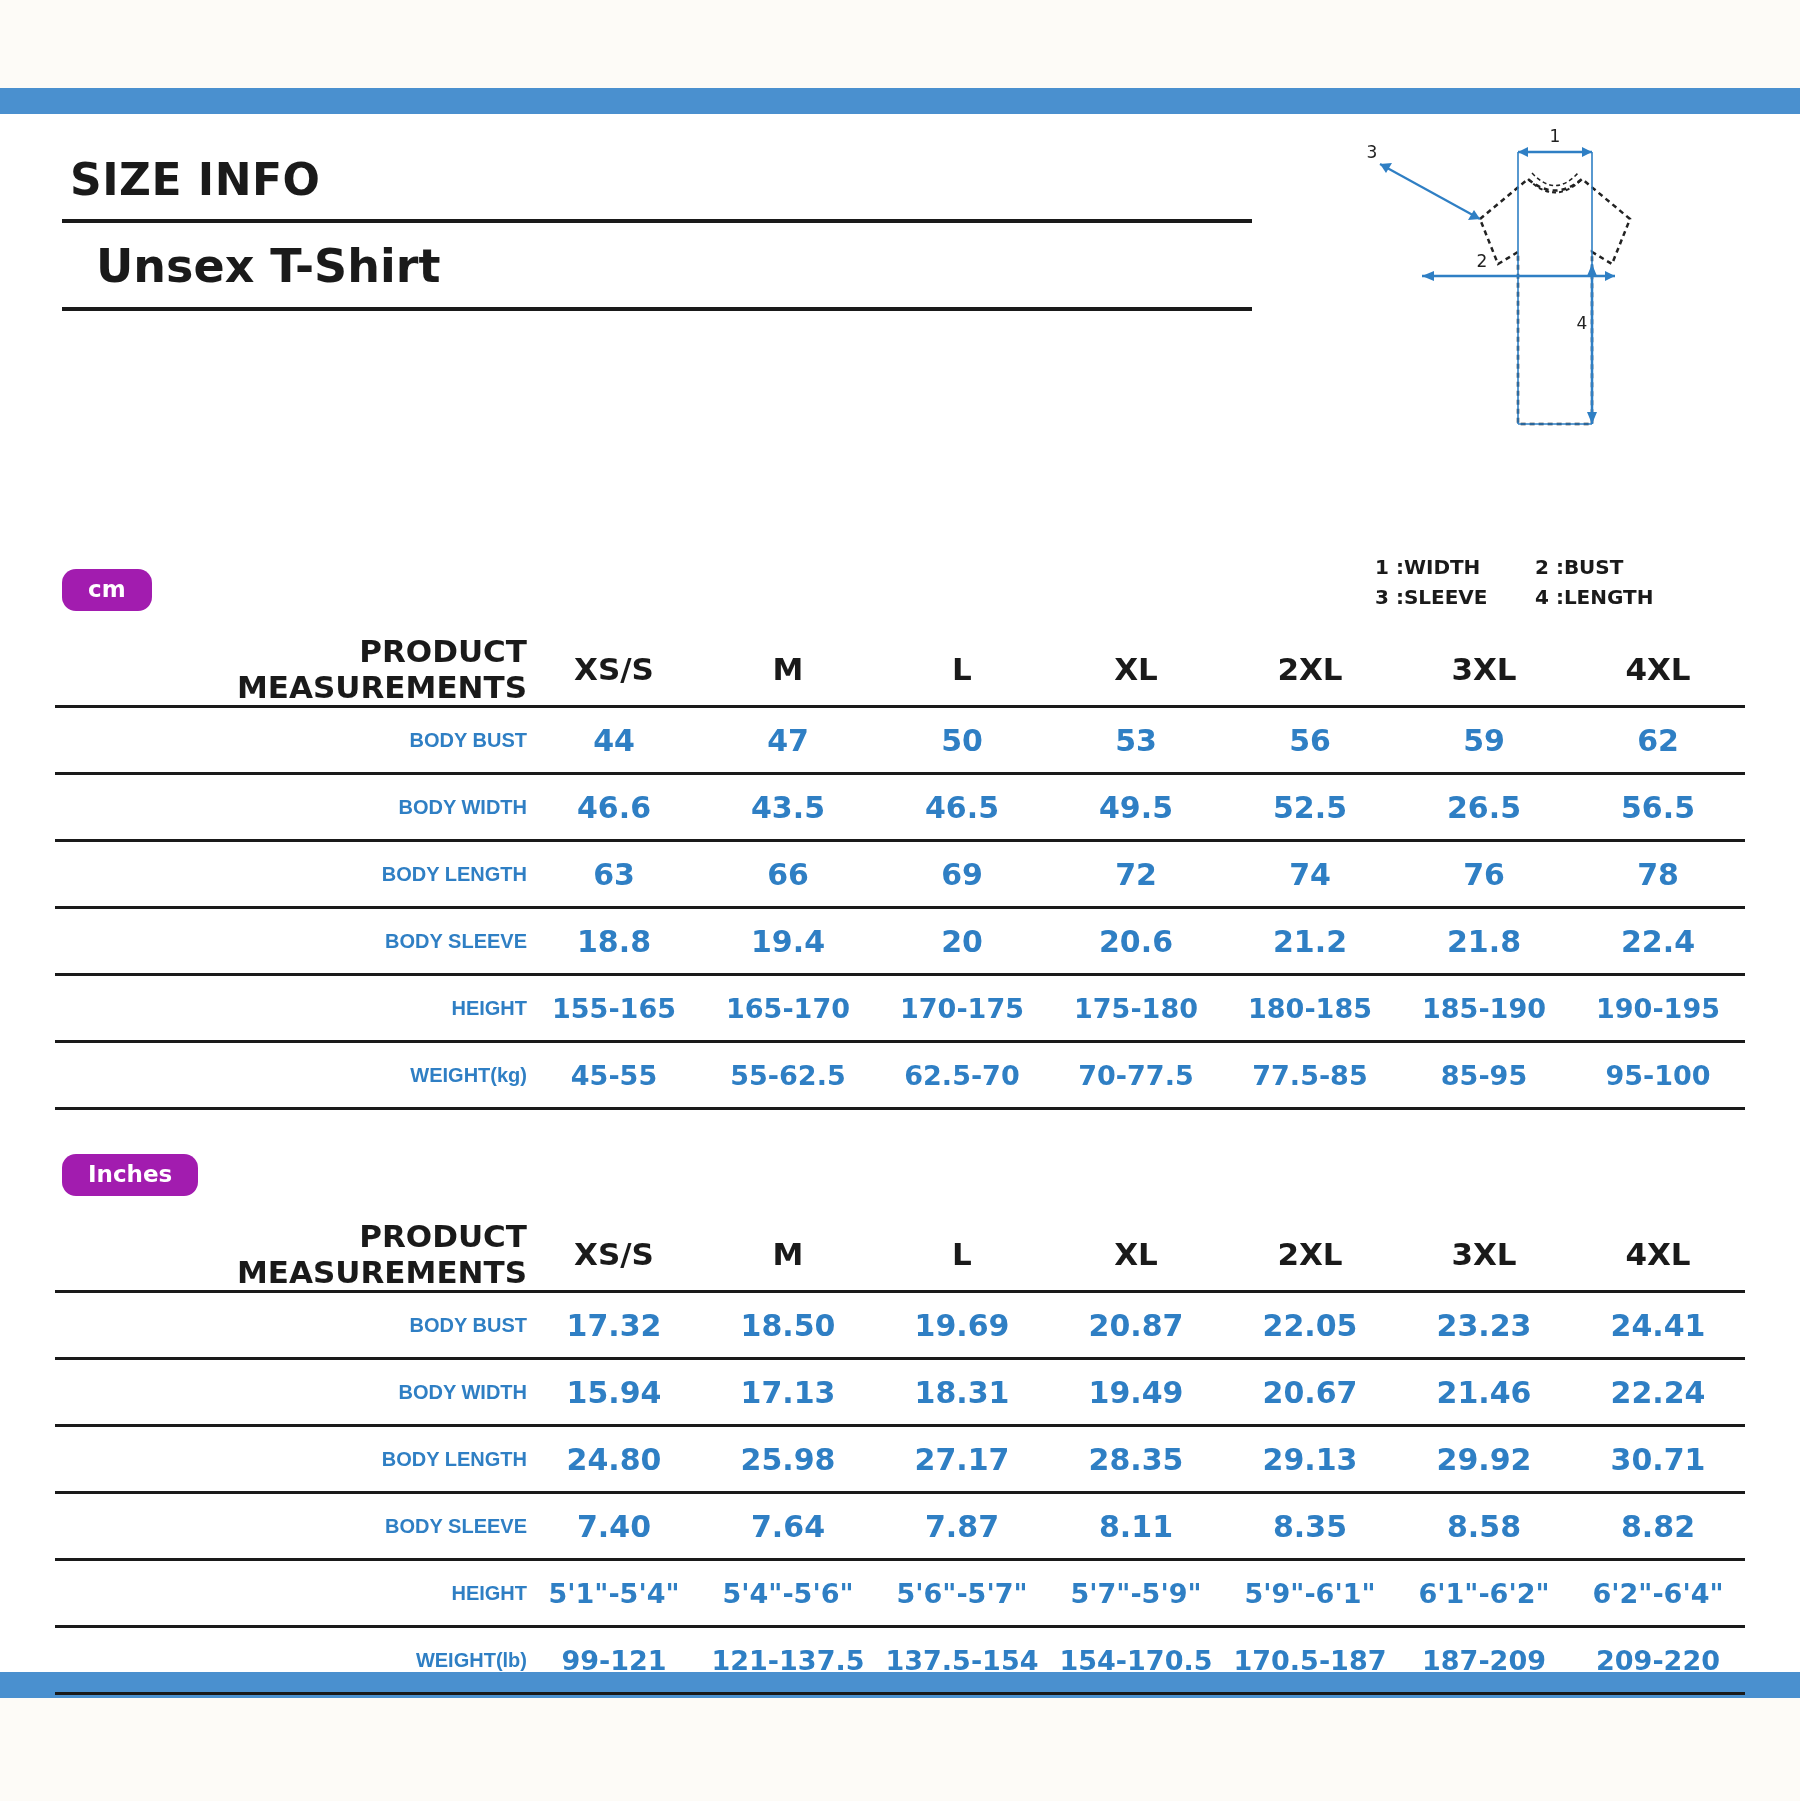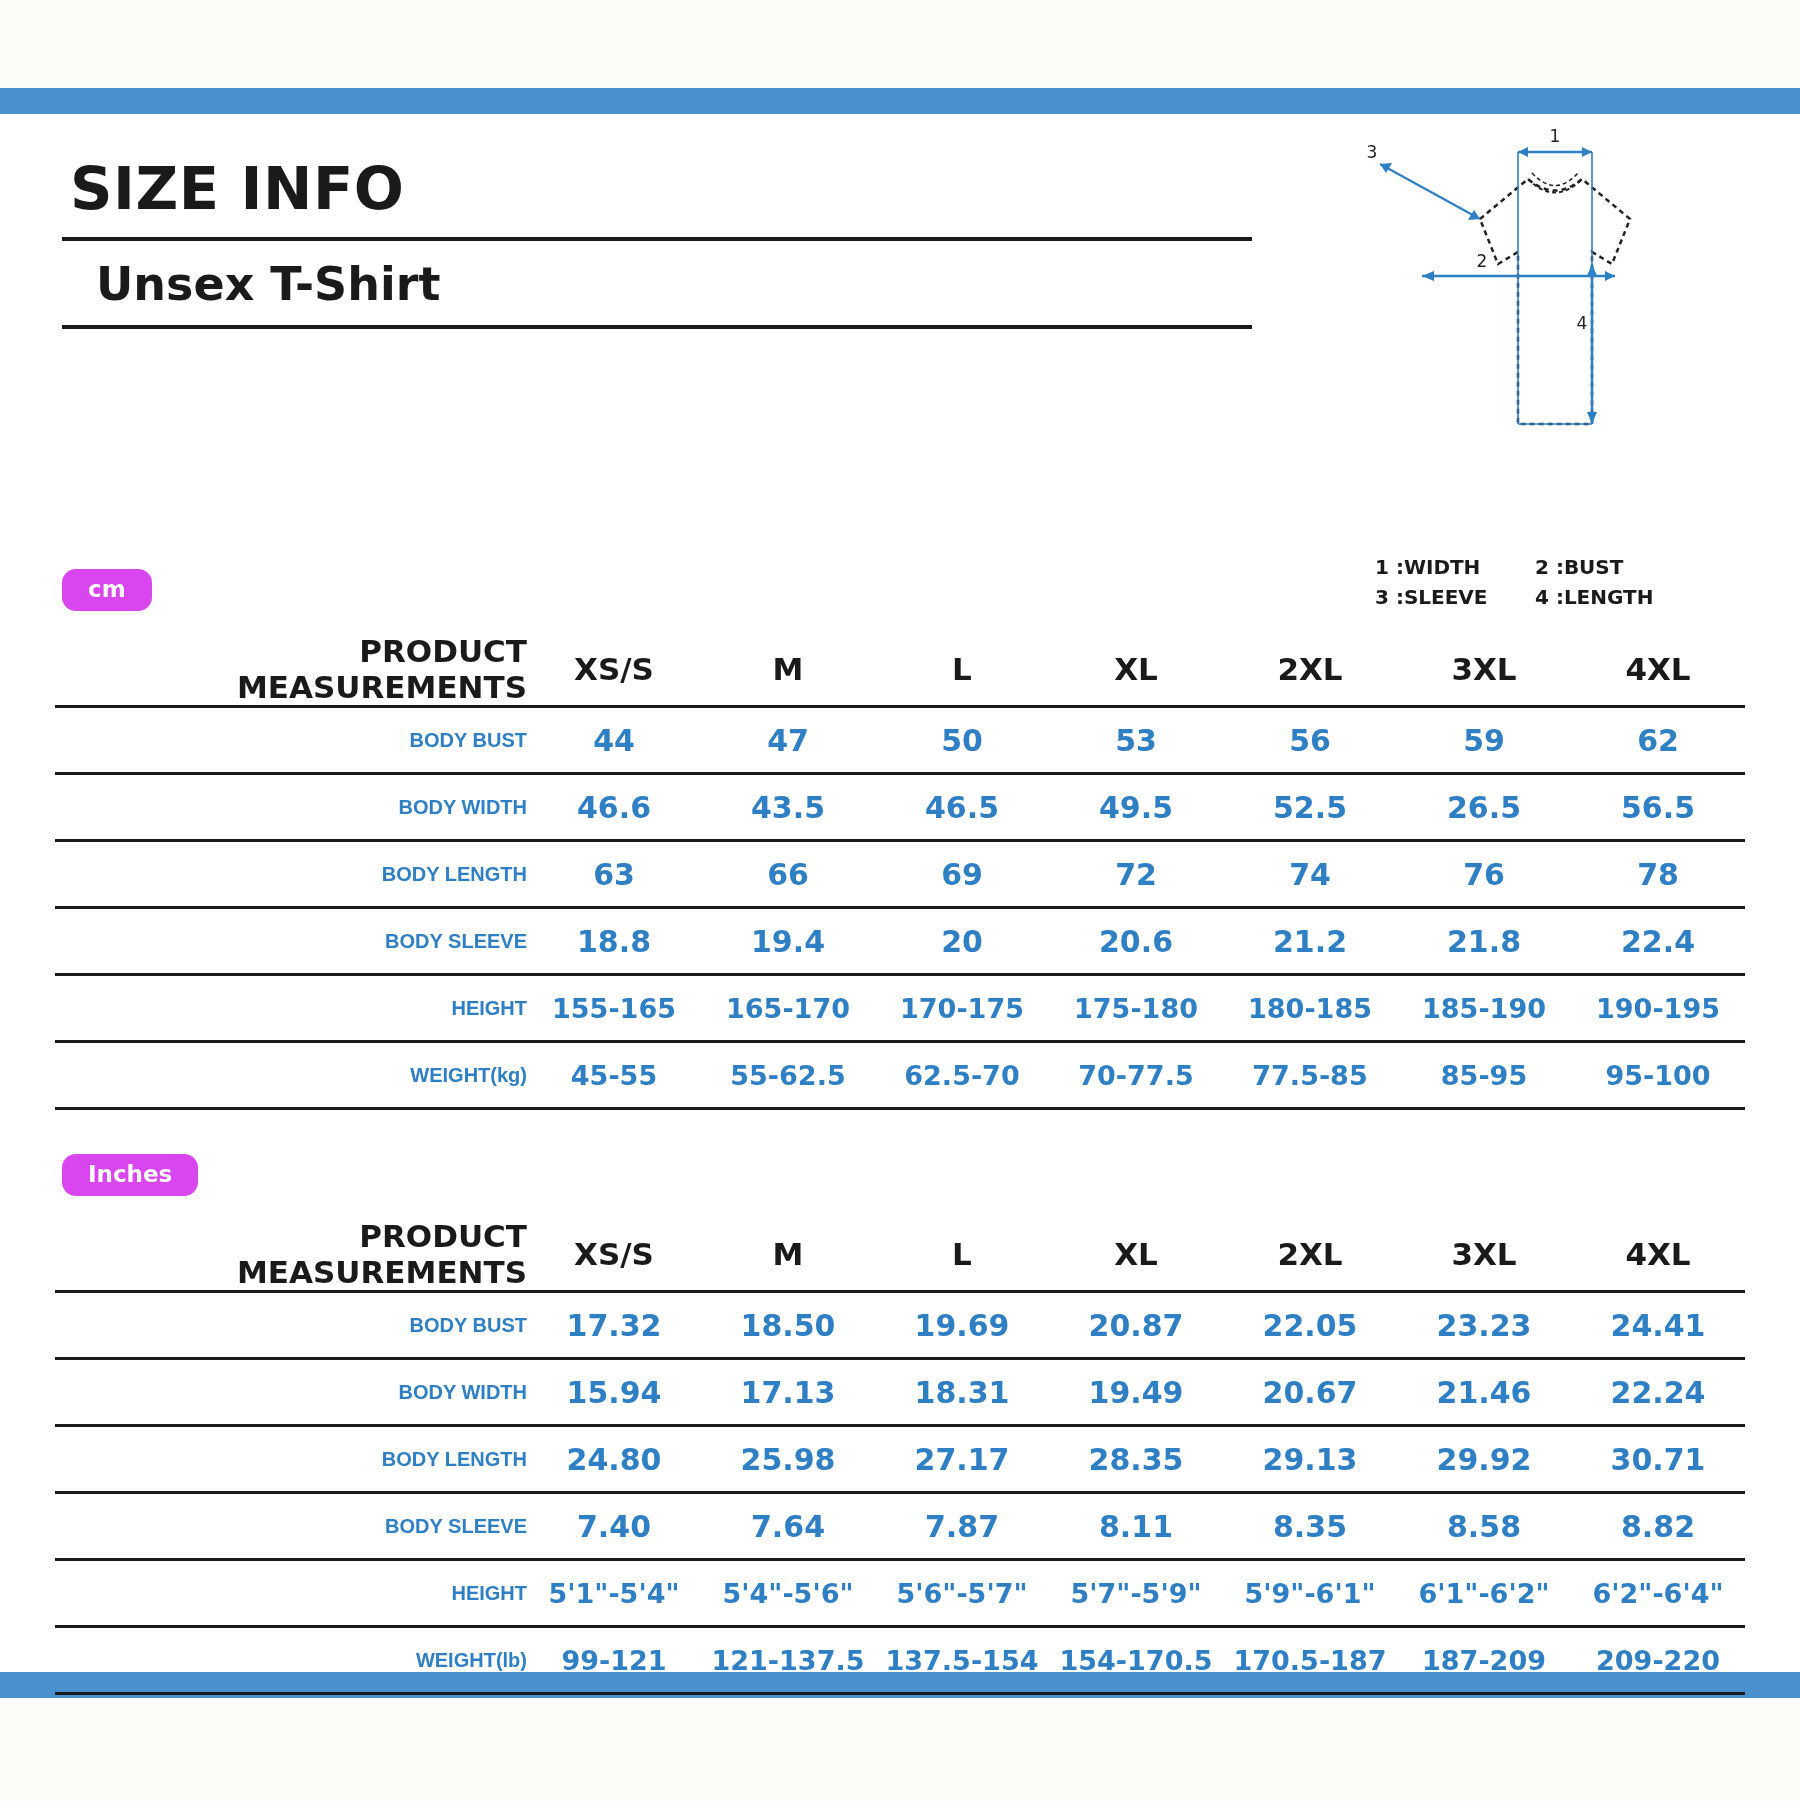--- a/index.html
+++ b/index.html
@@ -46,21 +46,21 @@
   }
 
   
   .header {
     position: absolute;
     left: 62px;
     top: 40px;
     width: 1190px;
   }
   .title-main {
-    font-size: 59px;
+    font-size: 44px;
     font-weight: bold;
     color: #1a1a1a;
     letter-spacing: 0.5px;
     font-family: "DejaVu Sans", sans-serif;
     padding-left: 8px;
   }
   .rule {
     height: 4px;
     background: #1a1a1a;
     margin-top: 14px;
@@ -98,21 +98,21 @@
   .legend-row {
     display: flex;
   }
   .legend-cell {
     width: 160px;
   }
 
   
   .pill {
     position: absolute;
-    background: #d946ef;
+    background: #a21caf;
     color: #ffffff;
     font-weight: bold;
     font-size: 23px;
     border-radius: 14px;
     padding: 7px 26px 9px 26px;
     font-family: "DejaVu Sans", sans-serif;
     text-align: center;
   }
   .pill-cm { left: 62px; top: 455px; }
   .pill-in { left: 62px; top: 1040px; }

